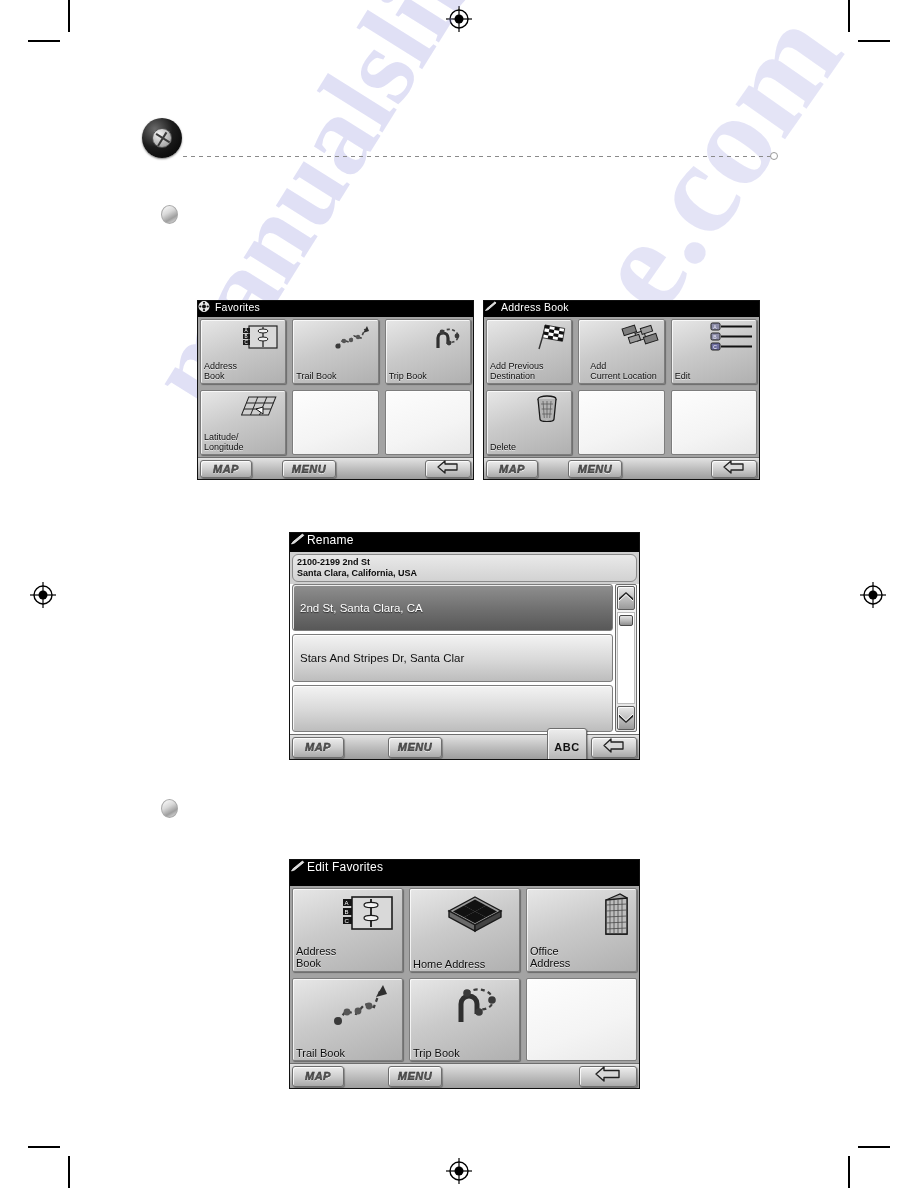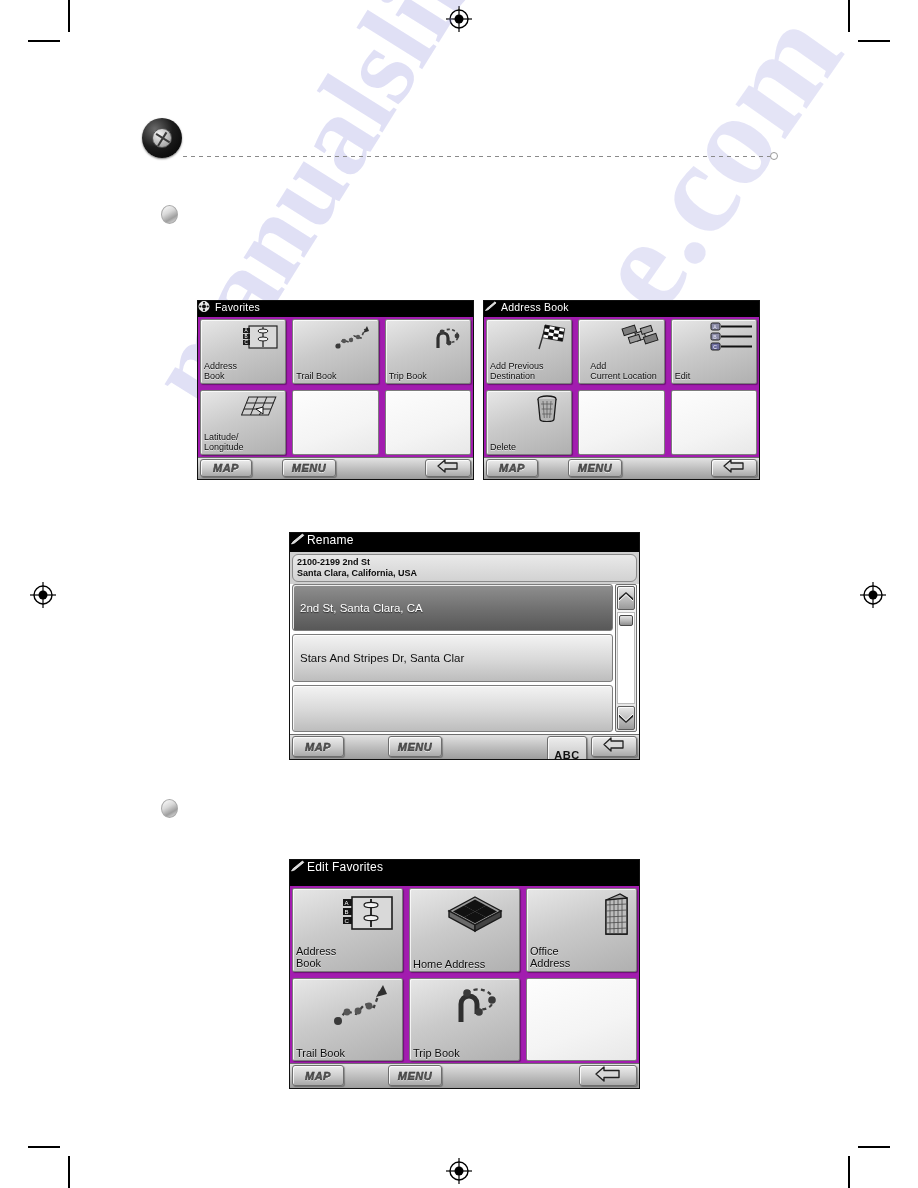--- a/index.html
+++ b/index.html
@@ -90,21 +90,21 @@
     flex:0 0 auto;
   }
   .title-ico { width:12px; height:11px; flex:0 0 auto; }
   .title-ico svg { display:block; }
 
   .grid {
     flex:1 1 auto; display:grid;
     grid-template-columns: repeat(3, 1fr);
     grid-auto-rows: 1fr;
     gap:6px; padding:2px;
-    background:#a21caf;
+    background:#a3a3a3;
   }
   .cell {
     position:relative;
     border:1px solid #7d7d7d;
     border-radius:2px;
     background: linear-gradient(160deg,#e7e7e7 0%, #cacaca 45%, #b0b0b0 100%);
     box-shadow: inset 1px 1px 0 rgba(255,255,255,.75), 1px 1px 1px rgba(0,0,0,.35);
     overflow:hidden;
   }
   .cell.empty {
@@ -120,21 +120,21 @@
   .cell-ico {
     position:absolute; right:4px; top:3px;
     width:40px; height:28px;
   }
   .cell-ico svg, .cell-ico > div { display:block; }
 
   .botbar {
     flex:0 0 auto; height:22px;
     background: linear-gradient(180deg,#e2e2e2 0%, #c0c0c0 48%, #9d9d9d 100%);
     border-top:1px solid #6e6e6e;
-    display:flex; padding:1px 2px; gap:2px;
+    display:flex; align-items:center; padding:1px 2px; gap:2px;
     position:relative;
   }
   .btn3d {
     border:1px solid #6e6e6e; border-radius:3px;
     background: linear-gradient(180deg,#ededed 0%, #cfcfcf 50%, #a9a9a9 100%);
     box-shadow: inset 1px 1px 0 rgba(255,255,255,.8), 1px 1px 1px rgba(0,0,0,.3);
     display:flex; align-items:center; justify-content:center;
     height:18px;
   }
   .btn-map { width:52px; }

